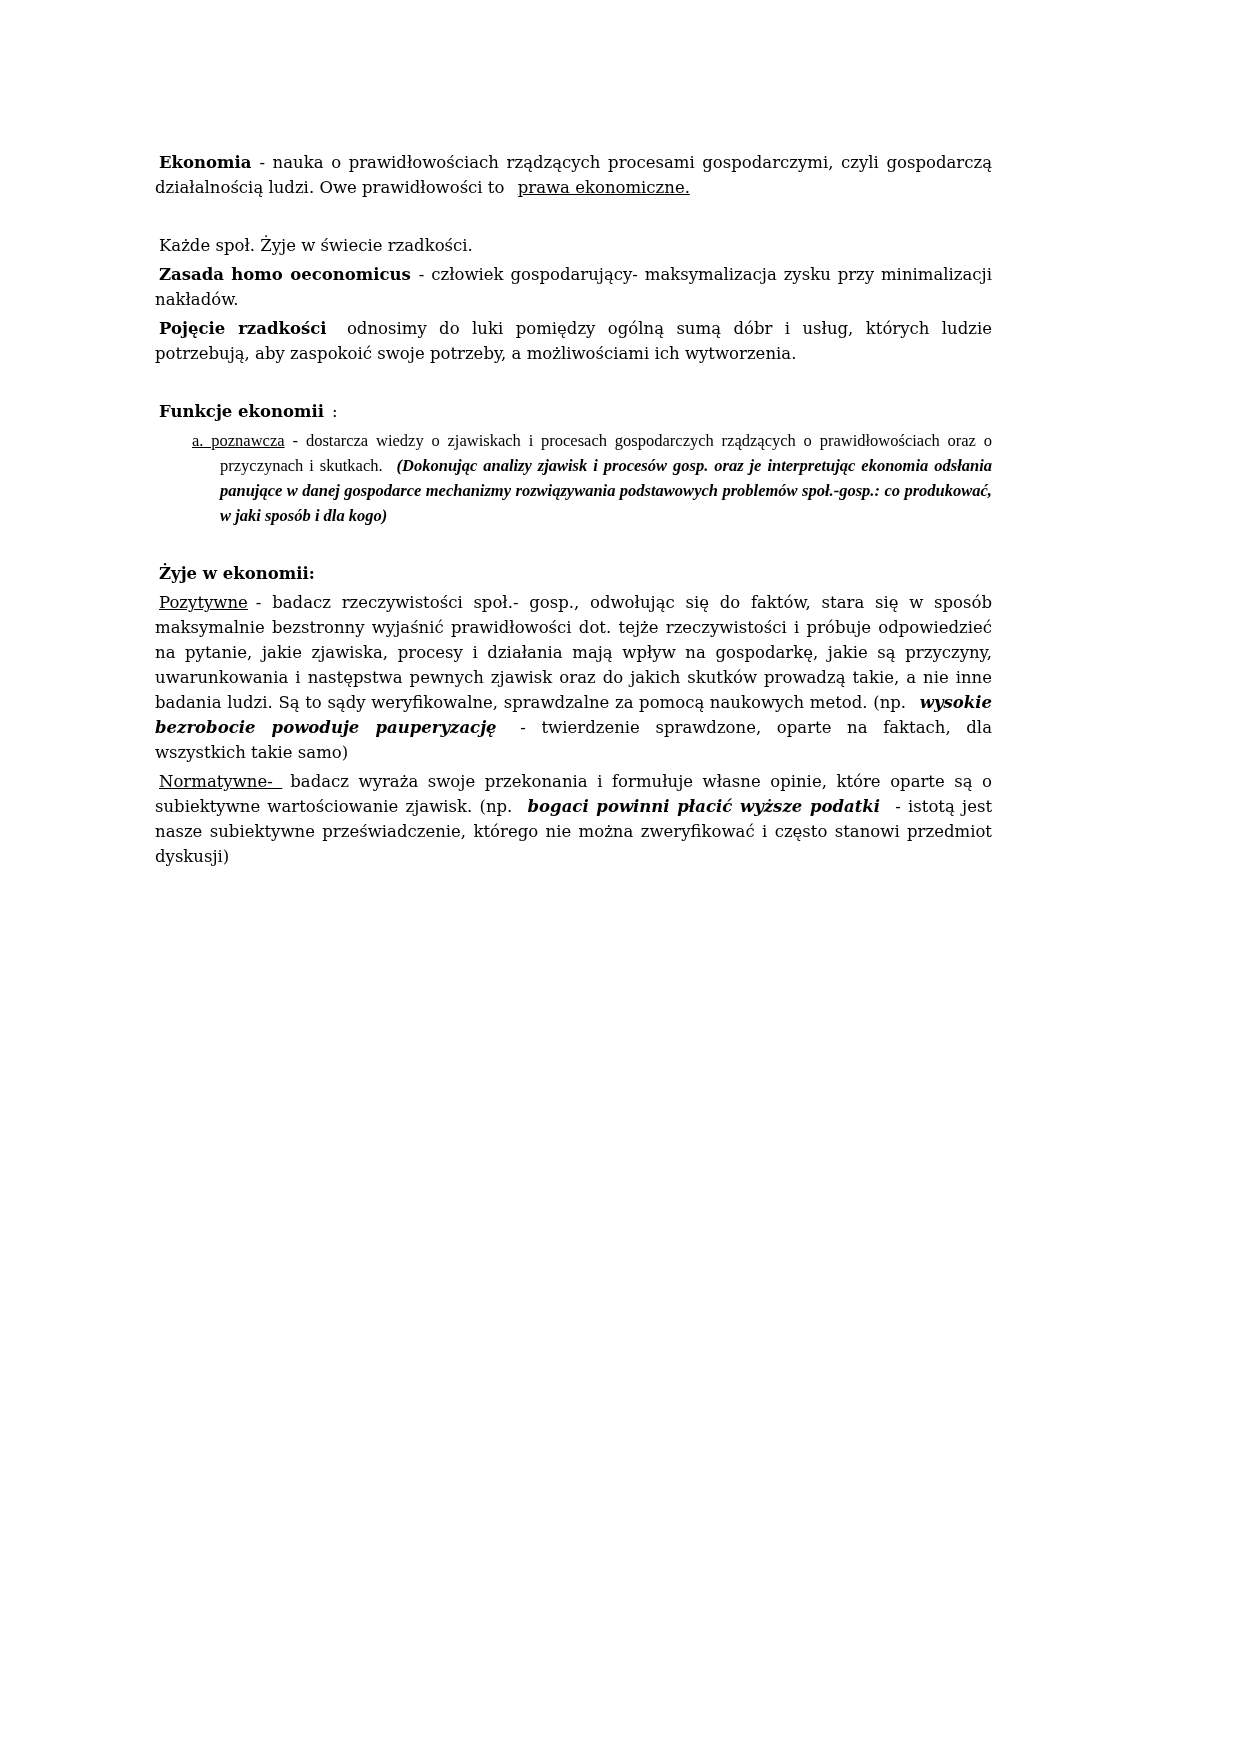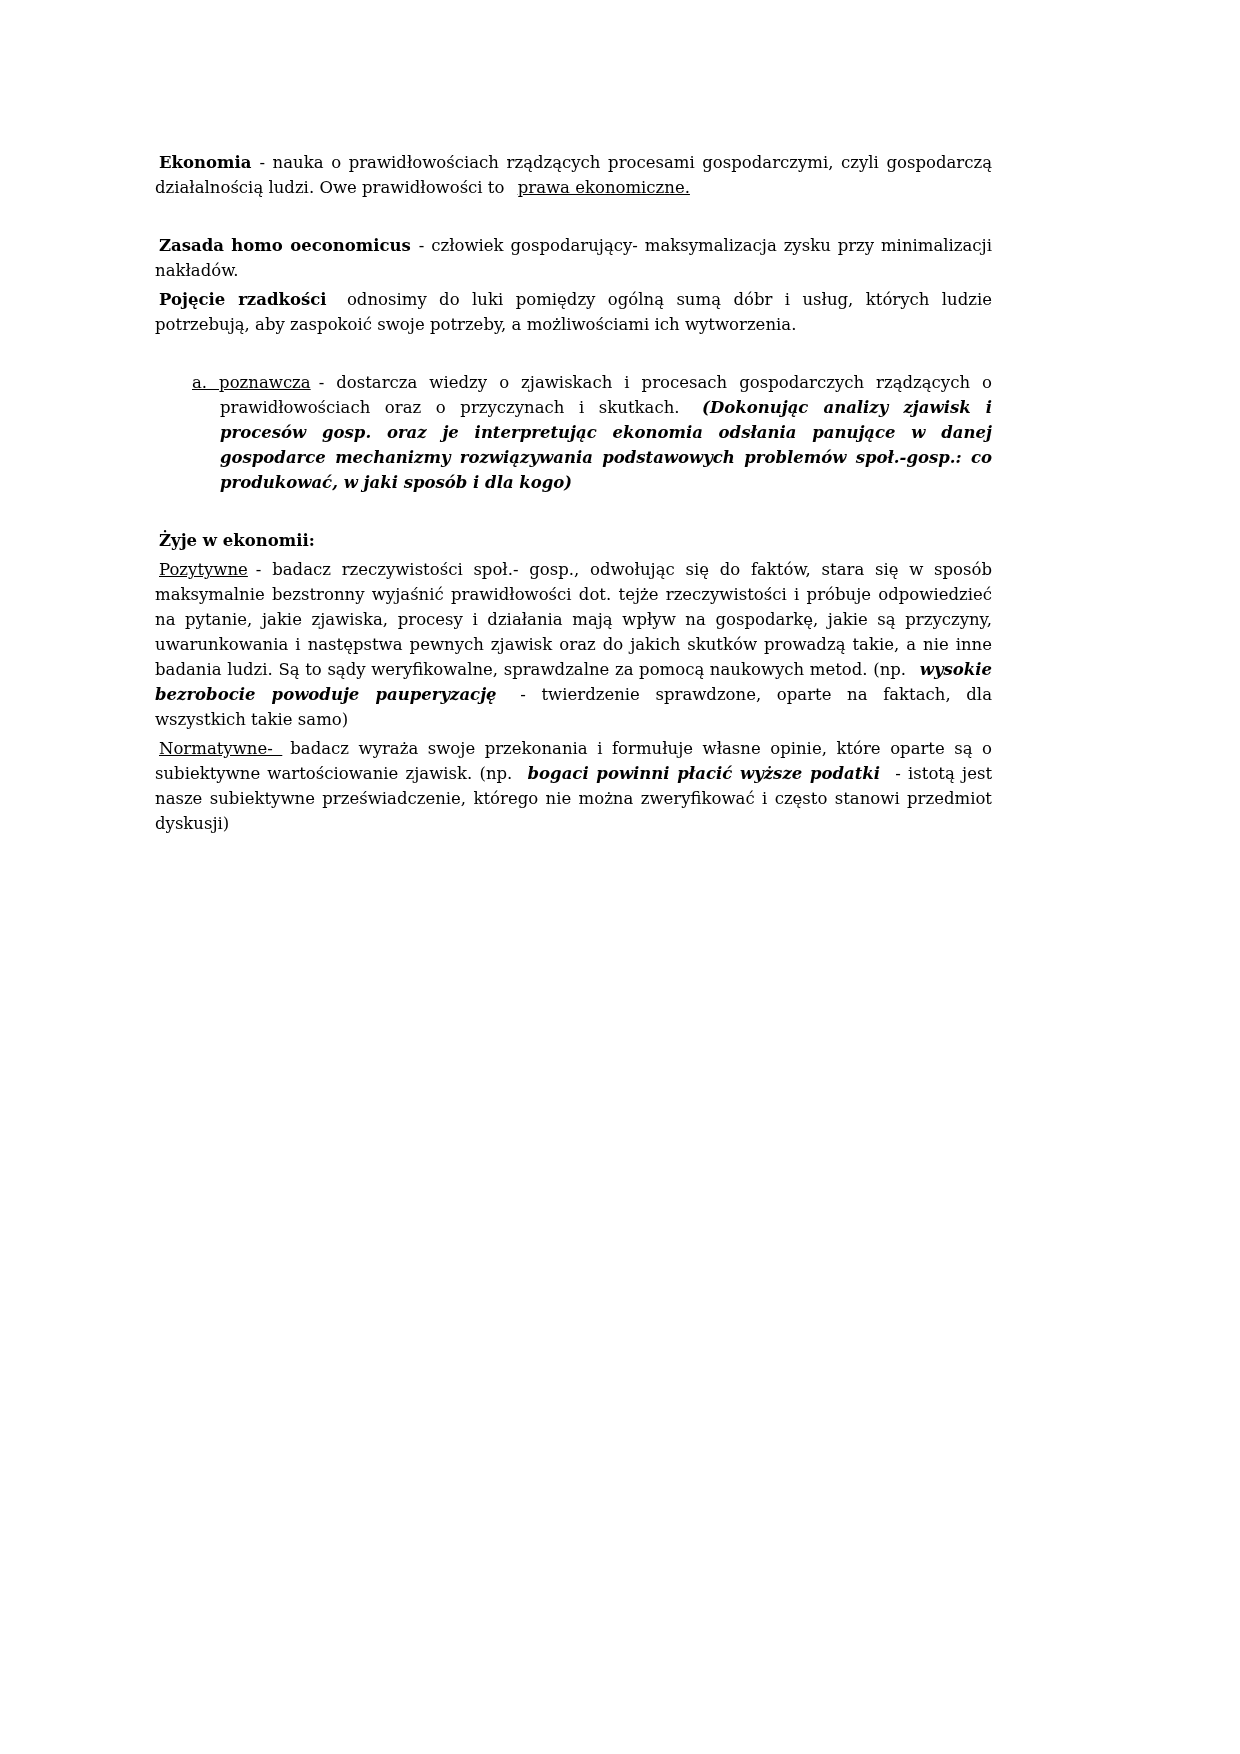--- a/index.html
+++ b/index.html
@@ -25,34 +25,37 @@
     top: 130px;
     width: 845px;
     font-size: 16.5px;
     line-height: 25px;
   }
   .para { text-align: justify; }
   .para.blank { text-align: left; }
   .para.list {
     padding-left: 65px;
     text-indent: -32px;
+    font-family: Liberation Serif, serif;
   }
   .run.b { font-weight: bold; }
   .run.i { font-style: italic; }
   .run.u { text-decoration: underline; }
 </style>
 </head>
 <body>
 
 <div class="page">
   <div class="doc" id="doc" style="color: rgb(0, 0, 0);">
       <div class="para p"><span class="run b">Ekonomia</span><span class="run">- nauka o prawidłowościach rządzących procesami gospodarczymi, czyli gospodarczą działalnością ludzi. Owe prawidłowości to </span><span class="run u">prawa ekonomiczne.</span></div>
       <div class="para blank">&nbsp;</div>
+      <div class="para p"><span class="run">Każde społ. Żyje w świecie rzadkości.</span></div>
       <div class="para p"><span class="run b">Zasada homo oeconomicus</span><span class="run">- człowiek gospodarujący- maksymalizacja zysku przy minimalizacji nakładów.</span></div>
       <div class="para p"><span class="run b">Pojęcie rzadkości</span><span class="run"> odnosimy do luki pomiędzy ogólną sumą dóbr i usług, których ludzie potrzebują, aby zaspokoić swoje potrzeby, a możliwościami ich wytworzenia.</span></div>
       <div class="para blank">&nbsp;</div>
+      <div class="para p"><span class="run b">Funkcje ekonomii</span><span class="run">:</span></div>
       <div class="para list"><span class="run u">a. poznawcza</span><span class="run">- dostarcza wiedzy o zjawiskach i procesach gospodarczych rządzących o prawidłowościach oraz o przyczynach i skutkach. </span><span class="run b i">(Dokonując analizy zjawisk i procesów gosp. oraz je interpretując ekonomia odsłania panujące w danej gospodarce mechanizmy rozwiązywania podstawowych problemów społ.-gosp.: co produkować, w jaki sposób i dla kogo)</span></div>
       <div class="para blank">&nbsp;</div>
       <div class="para p"><span class="run b">Żyje w ekonomii:</span></div>
       <div class="para p"><span class="run u">Pozytywne</span><span class="run">- badacz rzeczywistości społ.- gosp., odwołując się do faktów, stara się w sposób maksymalnie bezstronny wyjaśnić prawidłowości dot. tejże rzeczywistości i próbuje odpowiedzieć na pytanie, jakie zjawiska, procesy i działania mają wpływ na gospodarkę, jakie są przyczyny, uwarunkowania i następstwa pewnych zjawisk oraz do jakich skutków prowadzą takie, a nie inne badania ludzi. Są to sądy weryfikowalne, sprawdzalne za pomocą naukowych metod. (np. </span><span class="run b i">wysokie bezrobocie powoduje pauperyzację</span><span class="run"> - twierdzenie sprawdzone, oparte na faktach, dla wszystkich takie samo)</span></div>
       <div class="para p"><span class="run u">Normatywne- </span><span class="run">badacz wyraża swoje przekonania i formułuje własne opinie, które oparte są o subiektywne wartościowanie zjawisk. (np. </span><span class="run b i">bogaci powinni płacić wyższe podatki</span><span class="run"> - istotą jest nasze subiektywne przeświadczenie, którego nie można zweryfikować i często stanowi przedmiot dyskusji)</span></div>
     </div>
 </div>
 
 </body></html>

